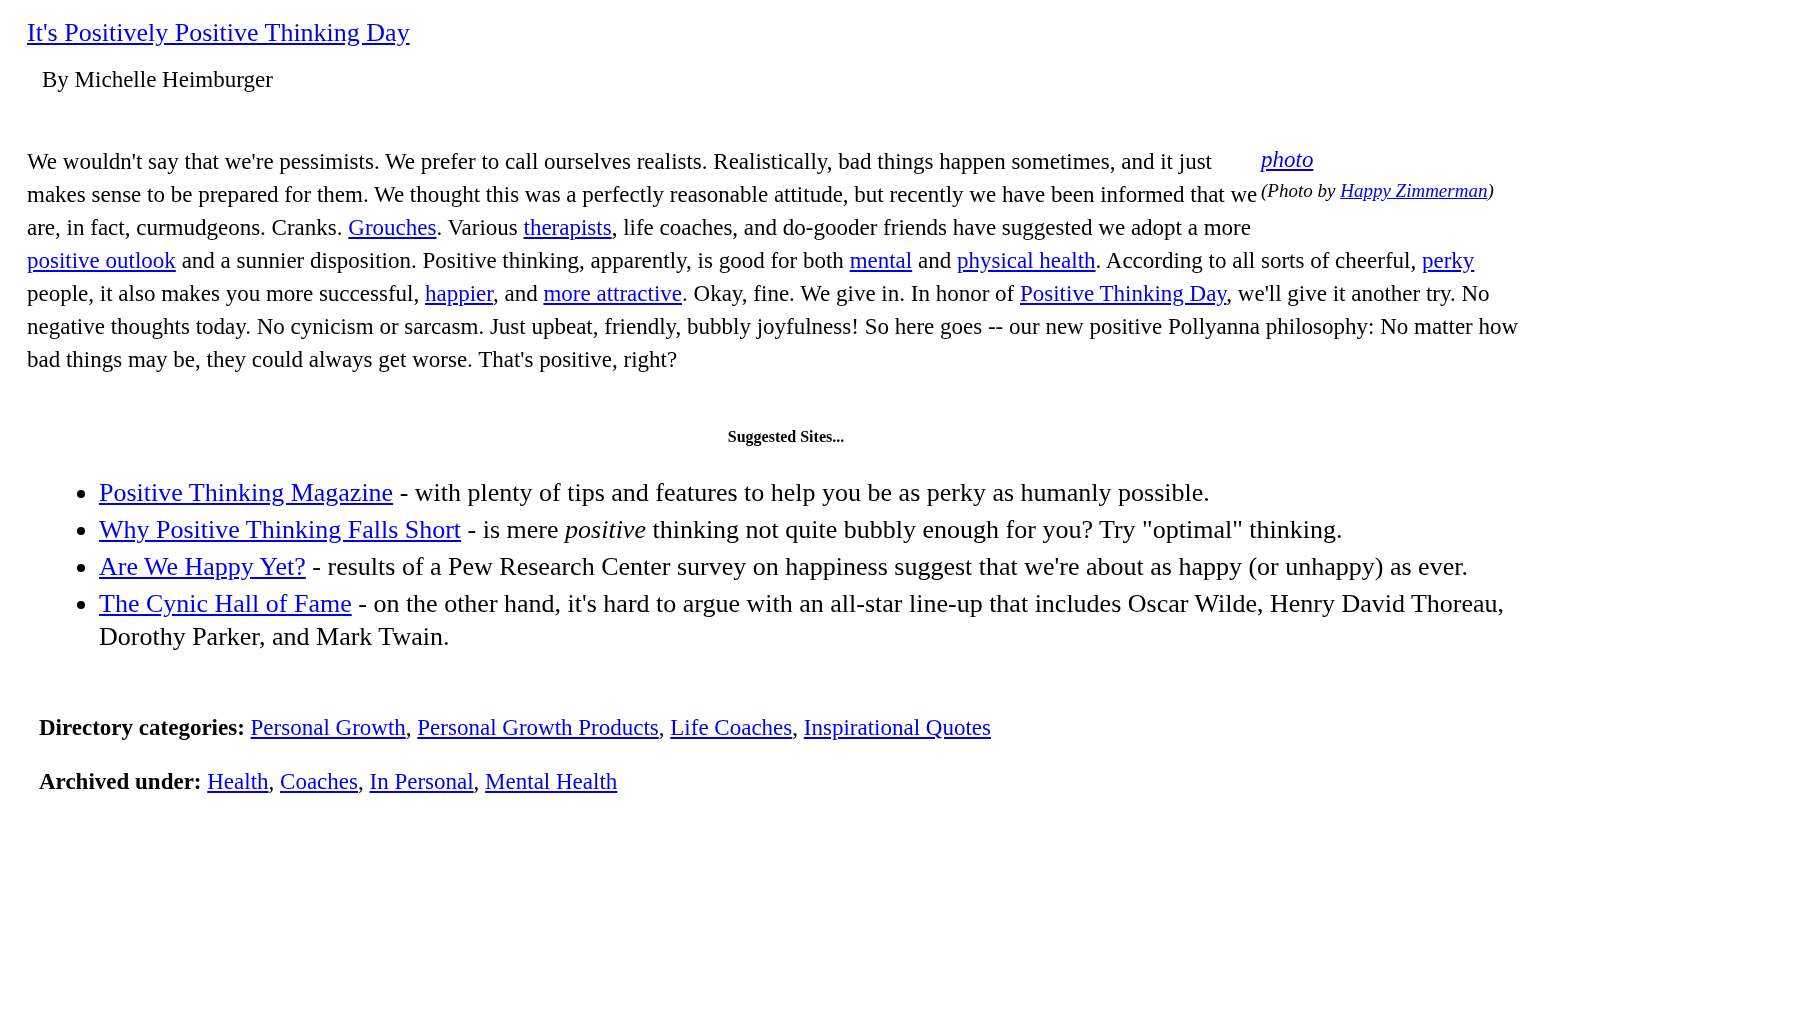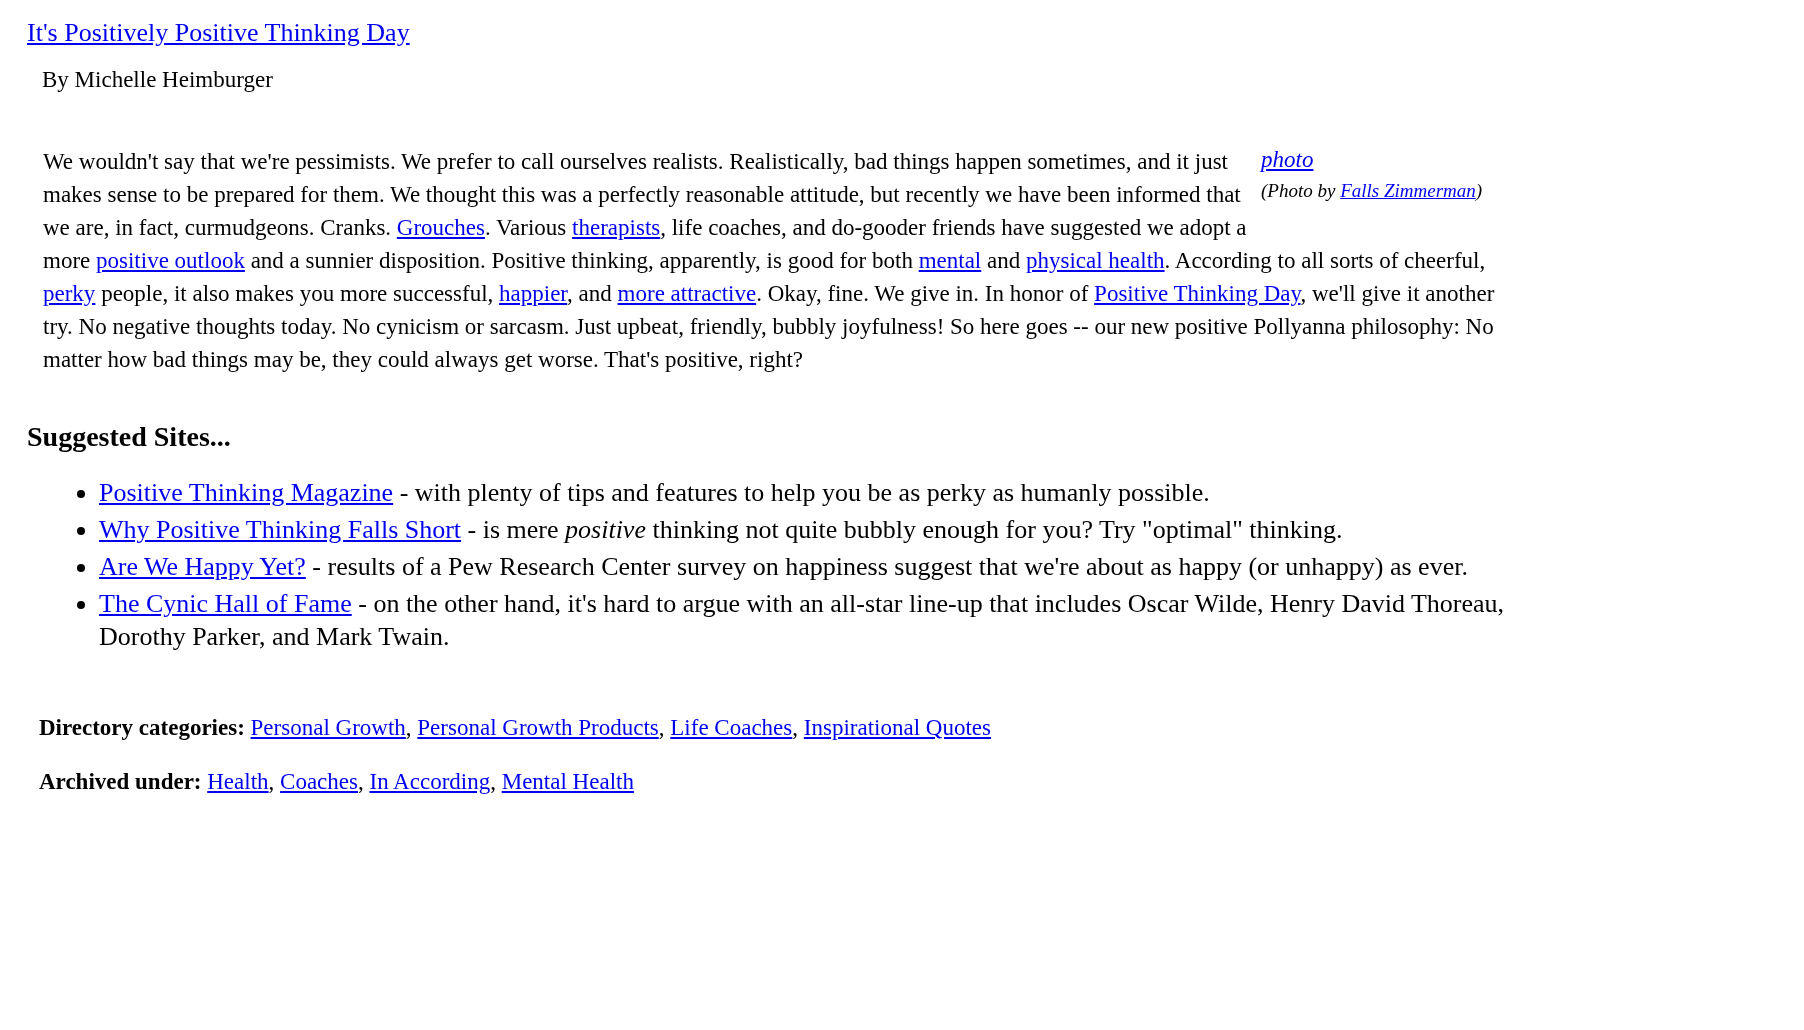--- a/index.html
+++ b/index.html
@@ -47,27 +47,28 @@
     font-size: 23px;
     line-height: 30px;
     font-style: italic;
   }
   .photo-credit {
     font-size: 19px;
     line-height: 25px;
     margin-top: 3px;
   }
   .body-text {
-    margin: 16px;
+    margin: 0;
   }
   .section-heading {
-    font-size: 28px;
+    font-size: 16px;
     font-weight: bold;
     margin: 44px 0 17px 0;
     line-height: 33px;
+    text-align: center;
   }
   ul.suggested-list {
     margin: 23px 0 0 0;
     padding: 0 0 0 72px;
     font-size: 26px;
     line-height: 33px;
   }
   ul.suggested-list li {
     margin-bottom: 4px;
   }
@@ -92,32 +93,32 @@
 <div class="page">
   <div class="content">
 
     <h1 class="title"><a href="#" class="lnk">It's Positively Positive Thinking Day</a></h1>
 
     <div class="byline">By Michelle Heimburger</div>
 
     <div class="article">
       <div class="photo-box">
         <a href="#" class="lnk">photo</a>
-        <div class="photo-credit"><span>(Photo by </span><a href="#" class="lnk">Falls Zimmerman</a><span>)</span></div>
+        <div class="photo-credit"><span>(Photo by </span><a href="#" class="lnk">Happy Zimmerman</a><span>)</span></div>
       </div>
       <p class="body-text"><span>We wouldn't say that we're pessimists. We prefer to call ourselves realists. Realistically, bad things happen sometimes, and it just makes sense to be prepared for them. We thought this was a perfectly reasonable attitude, but recently we have been informed that we are, in fact, curmudgeons. Cranks. </span><a href="#" class="lnk">Grouches</a><span>. Various </span><a href="#" class="lnk">therapists</a><span>, life coaches, and do-gooder friends have suggested we adopt a more </span><a href="#" class="lnk">positive outlook</a><span> and a sunnier disposition. Positive thinking, apparently, is good for both </span><a href="#" class="lnk">mental</a><span> and </span><a href="#" class="lnk">physical health</a><span>. According to all sorts of cheerful, </span><a href="#" class="lnk">perky</a><span> people, it also makes you more successful, </span><a href="#" class="lnk">happier</a><span>, and </span><a href="#" class="lnk">more attractive</a><span>. Okay, fine. We give in. In honor of </span><a href="#" class="lnk">Positive Thinking Day</a><span>, we'll give it another try. No negative thoughts today. No cynicism or sarcasm. Just upbeat, friendly, bubbly joyfulness! So here goes -- our new positive Pollyanna philosophy: No matter how bad things may be, they could always get worse. That's positive, right?</span></p>
     </div>
 
     <p class="section-heading">Suggested Sites...</p>
 
     <ul class="suggested-list">
         <li><a href="#" class="lnk">Positive Thinking Magazine</a><span> - with plenty of tips and features to help you be as perky as humanly possible.</span></li>
         <li><a href="#" class="lnk">Why Positive Thinking Falls Short</a><span> - is mere </span><i>positive</i><span> thinking not quite bubbly enough for you? Try "optimal" thinking.</span></li>
         <li><a href="#" class="lnk">Are We Happy Yet?</a><span> - results of a Pew Research Center survey on happiness suggest that we're about as happy (or unhappy) as ever.</span></li>
         <li><a href="#" class="lnk">The Cynic Hall of Fame</a><span> - on the other hand, it's hard to argue with an all-star line-up that includes Oscar Wilde, Henry David Thoreau, Dorothy Parker, and Mark Twain.</span></li>
       </ul>
 
     <p class="footer-line directory"><span class="bold-label">Directory categories:</span><span> </span><span><a href="#" class="lnk">Personal Growth</a><span>, </span><a href="#" class="lnk">Personal Growth Products</a><span>, </span><a href="#" class="lnk">Life Coaches</a><span>, </span><a href="#" class="lnk">Inspirational Quotes</a></span></p>
 
-    <p class="footer-line archived"><span class="bold-label">Archived under:</span><span> </span><span><a href="#" class="lnk">Health</a><span>, </span><a href="#" class="lnk">Coaches</a><span>, </span><a href="#" class="lnk">In According</a><span>, </span><a href="#" class="lnk">Mental Health</a></span></p>
+    <p class="footer-line archived"><span class="bold-label">Archived under:</span><span> </span><span><a href="#" class="lnk">Health</a><span>, </span><a href="#" class="lnk">Coaches</a><span>, </span><a href="#" class="lnk">In Personal</a><span>, </span><a href="#" class="lnk">Mental Health</a></span></p>
 
   </div>
 </div>
 
 </body></html>

